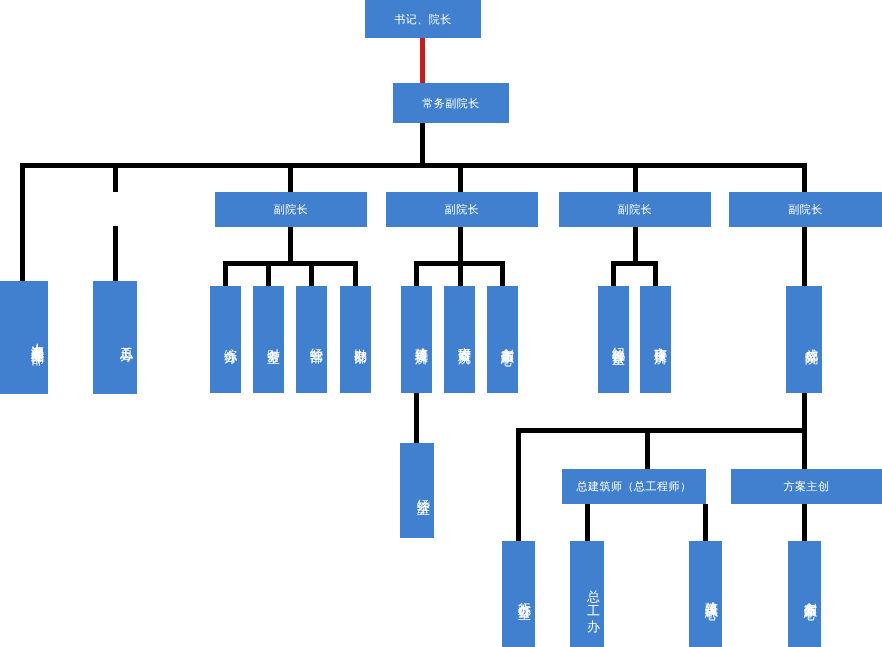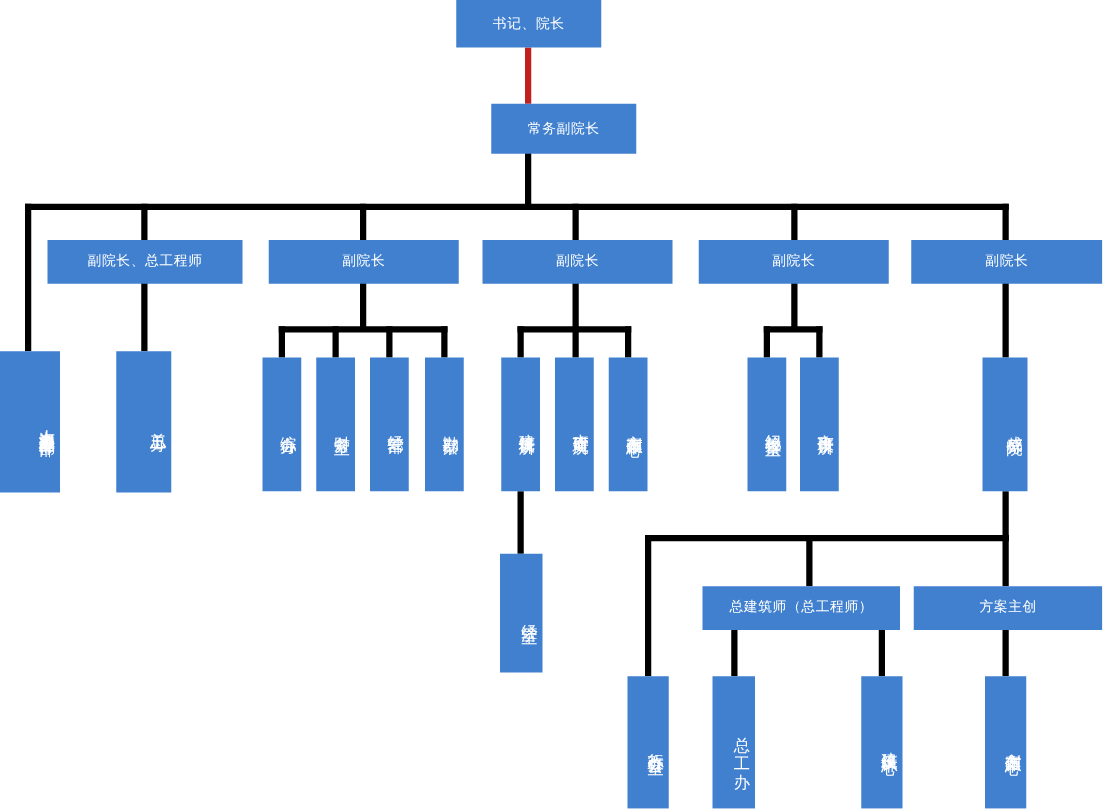--- a/index.html
+++ b/index.html
@@ -114,23 +114,20 @@
   <div class="line" style="left:802px; top:504px; width:5px; height:37px;"></div>
 
   <div class="node horiz" style="left:365px; top:0px; width:116px; height:38px;">
     <span>书记、院长</span>
   </div>
 
   <div class="node horiz" style="left:365px; top:83px; width:116px; height:40px;margin-left:28px;">
     <span>常务副院长</span>
   </div>
 
-  <div class="node horiz" style="left:38px; top:192px; width:156px; height:35px;">
-    <span>副院长、总工程师</span>
-  </div>
   <div class="node horiz" style="left:215px; top:192px; width:152px; height:35px;">
     <span>副院长</span>
   </div>
   <div class="node horiz" style="left:386px; top:192px; width:152px; height:35px;">
     <span>副院长</span>
   </div>
   <div class="node horiz" style="left:559px; top:192px; width:152px; height:35px;">
     <span>副院长</span>
   </div>
   <div class="node horiz" style="left:729px; top:192px; width:153px; height:35px;">
@@ -177,21 +174,21 @@
   </div>
 
   <div class="node vert" style="left:786px; top:286px; width:36px; height:107px;">
     <span>成都分院</span>
   </div>
 
   <div class="node vert" style="left:400px; top:443px; width:34px; height:95px;">
     <span>经济室</span>
   </div>
 
-  <div class="node horiz" style="left:562px; top:469px; width:158px; height:35px;">
+  <div class="node horiz" style="left:562px; top:469px; width:144px; height:35px;">
     <span>总建筑师（总工程师）</span>
   </div>
   <div class="node horiz" style="left:731px; top:469px; width:151px; height:35px;text-align:right;">
     <span>方案主创</span>
   </div>
 
   <div class="node vert" style="left:502px; top:541px; width:33px; height:106px;">
     <span>行政办公室</span>
   </div>
   <div class="node vert" style="left:570px; top:541px; width:34px; height:106px;">

